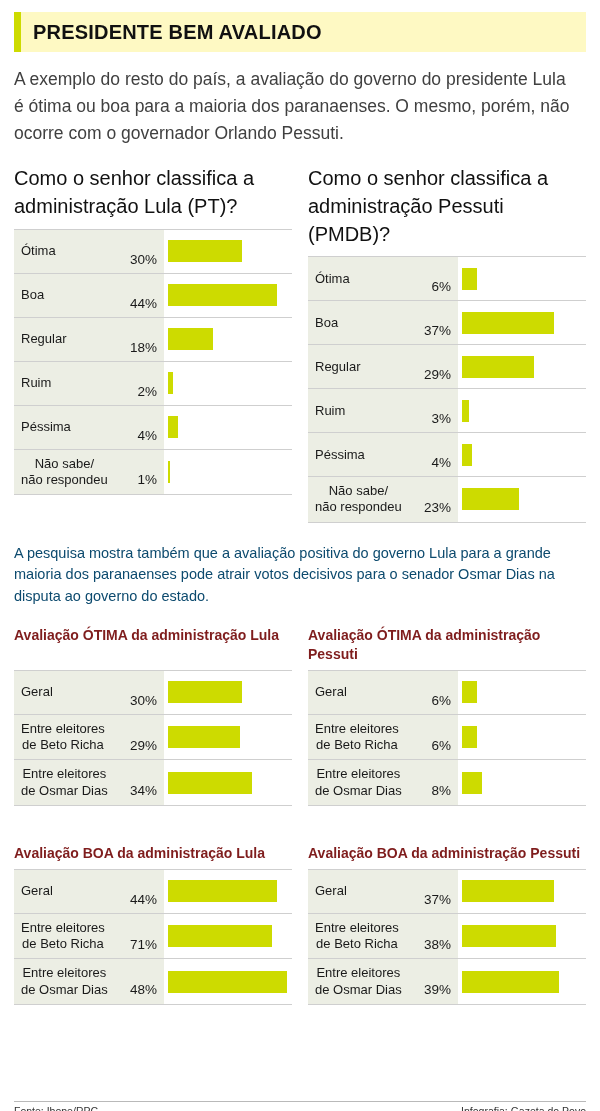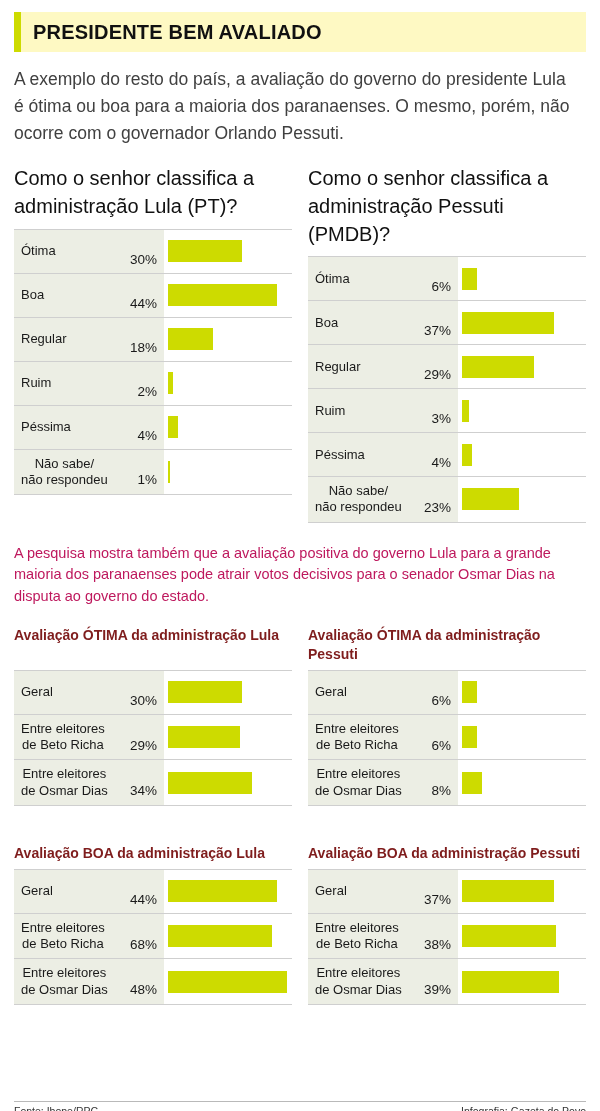--- a/index.html
+++ b/index.html
@@ -125,21 +125,21 @@
   }
   .bfill {
     background: #cddb00;
     height: 22px;
   }
 
   .mid-text {
     margin-top: 20px;
     font-size: 14.5px;
     line-height: 1.5;
-    color: #be185d;
+    color: #0c4a6e;
   }
   .spacer-20 { height: 20px; }
 
   
   .footer {
     position: absolute;
     left: 14px;
     right: 14px;
     bottom: 6px;
     border-top: 1px solid #b9b9b9;
@@ -324,21 +324,21 @@
       <div class="bartable">
           <div class="brow">
             <div class="blabel">Geral</div>
             <div class="bval">44%</div>
             <div class="btrack">
               <div class="bfill" style="width: 88%; background: rgb(205, 219, 0);"></div>
             </div>
           </div>
           <div class="brow tall">
             <div class="blabel">Entre eleitores<br>de Beto Richa</div>
-            <div class="bval">68%</div>
+            <div class="bval">71%</div>
             <div class="btrack">
               <div class="bfill" style="width: 84%; background: rgb(205, 219, 0);"></div>
             </div>
           </div>
           <div class="brow tall">
             <div class="blabel">Entre eleitores<br>de Osmar Dias</div>
             <div class="bval">48%</div>
             <div class="btrack">
               <div class="bfill" style="width: 96%; background: rgb(205, 219, 0);"></div>
             </div>

